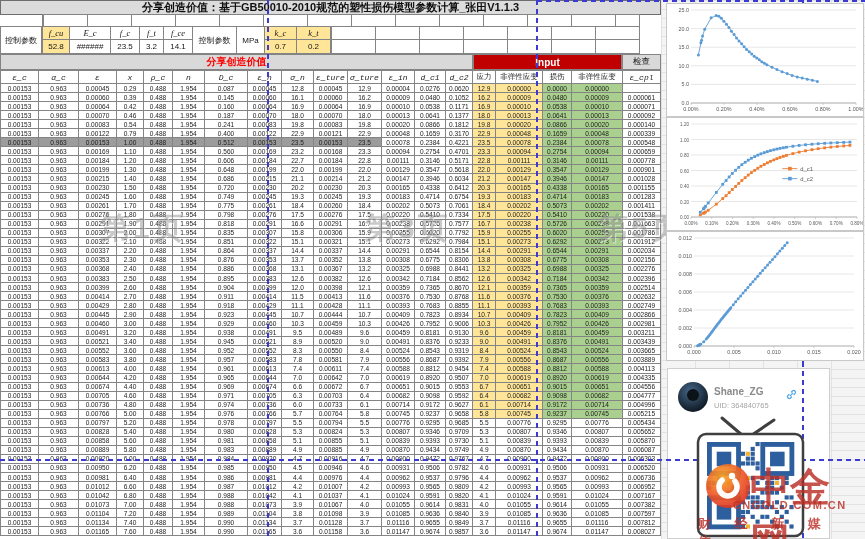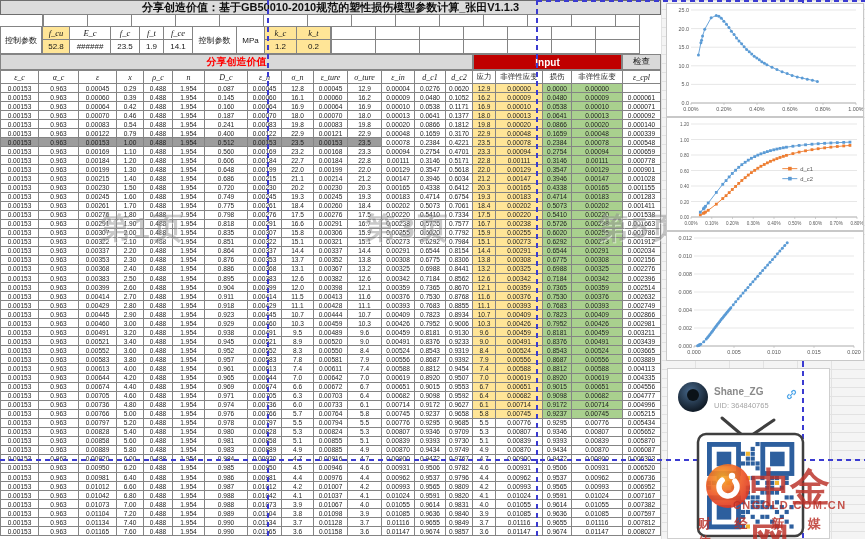--- a/index.html
+++ b/index.html
@@ -29,21 +29,21 @@
   #tbody{left:0;top:84px;width:661px;height:455px;}
   .trow{display:flex;height:9.06px;}
   .tcell{box-sizing:border-box;border-right:1px solid var(--border);border-bottom:1px solid var(--border);
          display:flex;align-items:center;justify-content:center;font-size:6.55px;color:#1c1c1c;
          white-space:nowrap;overflow:hidden;background:#fff;height:100%;}
   .tcell:first-child{border-left:1px solid var(--border);}
   #thead .tcell{border-top:1px solid var(--border);}
   .tcell.yellow{background:var(--yellow);}
   .tcell.green{background:var(--green);}
   .tcell.hl{background:var(--hl);}
-  .hlat{font-family:Liberation Serif, serif;font-style:italic;font-size:8px!important;}
+  .hlat{font-family:Liberation Mono, monospace;font-style:italic;font-size:8px!important;}
   
   .vdash{position:absolute;width:2px;background-image:repeating-linear-gradient(180deg,var(--dash) 0 5px,transparent 5px 9px);}
   .hdash{position:absolute;height:2px;background-image:repeating-linear-gradient(90deg,var(--dash) 0 5px,transparent 5px 9px);}
   
   .wm-page{position:absolute;z-index:3;font-size:30px;font-weight:bold;color:#8f8f8f;opacity:.48;
            letter-spacing:3px;text-shadow:1px 1px 0 #fff;}
   
   #right-panel{left:661px;top:0;width:204px;height:539px;background-color:#f4f4f4;
     background-image:repeating-linear-gradient(180deg,#e2e2e2 0 1px,transparent 1px 9px),
                      repeating-linear-gradient(90deg,#e2e2e2 0 1px,transparent 1px 34px);}
@@ -71,27 +71,27 @@
 <div class="cell" style="left:0;top:26px;width:42px;height:28px;font-size:8px;">控制参数</div>
 <div class="abs fillgrid" style="left:42px;top:14px;width:598px;height:13px;"></div>
 
 <div class="cell ital yellowbg" style="left:42px;top:26px;width:28px;height:14px;font-size:8.5px;">f_cu</div>
 <div class="cell yellowbg" style="left:42px;top:39px;width:28px;height:15px;font-size:8px;">52.8</div>
 <div class="cell ital" style="left:69px;top:26px;width:42px;height:14px;font-size:8.5px;">E_c</div>
 <div class="cell" style="left:69px;top:39px;width:42px;height:15px;font-size:8px;">######</div>
 <div class="cell ital" style="left:110px;top:26px;width:30px;height:14px;font-size:8.5px;">f_c</div>
 <div class="cell" style="left:110px;top:39px;width:30px;height:15px;font-size:8px;">23.5</div>
 <div class="cell ital" style="left:139px;top:26px;width:25px;height:14px;font-size:8.5px;">f_t</div>
-<div class="cell" style="left:139px;top:39px;width:25px;height:15px;font-size:8px;">1.9</div>
+<div class="cell" style="left:139px;top:39px;width:25px;height:15px;font-size:8px;">3.2</div>
 <div class="cell ital" style="left:163px;top:26px;width:30px;height:14px;font-size:8.5px;">f_ce</div>
 <div class="cell" style="left:163px;top:39px;width:30px;height:15px;font-size:8px;">14.1</div>
 <div class="cell" style="left:192px;top:26px;width:45px;height:28px;font-size:8px;">控制参数</div>
 <div class="cell" style="left:236px;top:26px;width:29px;height:28px;font-size:8px;">MPa</div>
 <div class="cell ital yellowbg" style="left:264px;top:26px;width:33px;height:14px;font-size:8.5px;">k_c</div>
-<div class="cell yellowbg" style="left:264px;top:39px;width:33px;height:15px;font-size:8px;">1.2</div>
+<div class="cell yellowbg" style="left:264px;top:39px;width:33px;height:15px;font-size:8px;">0.7</div>
 <div class="cell ital yellowbg" style="left:296px;top:26px;width:35px;height:14px;font-size:8.5px;">k_t</div>
 <div class="cell yellowbg" style="left:296px;top:39px;width:35px;height:15px;font-size:8px;">0.2</div>
 <div class="abs fillgrid" style="left:330px;top:26px;width:310px;height:14px;"></div>
 <div class="abs fillgrid" style="left:330px;top:39px;width:310px;height:15px;"></div>
 
 <div class="cell" id="sec-comp">分享创造价值</div>
 <div class="cell" id="sec-input">Input</div>
 <div class="cell" id="sec-check">检查</div>
 
 <div class="abs" id="thead">

